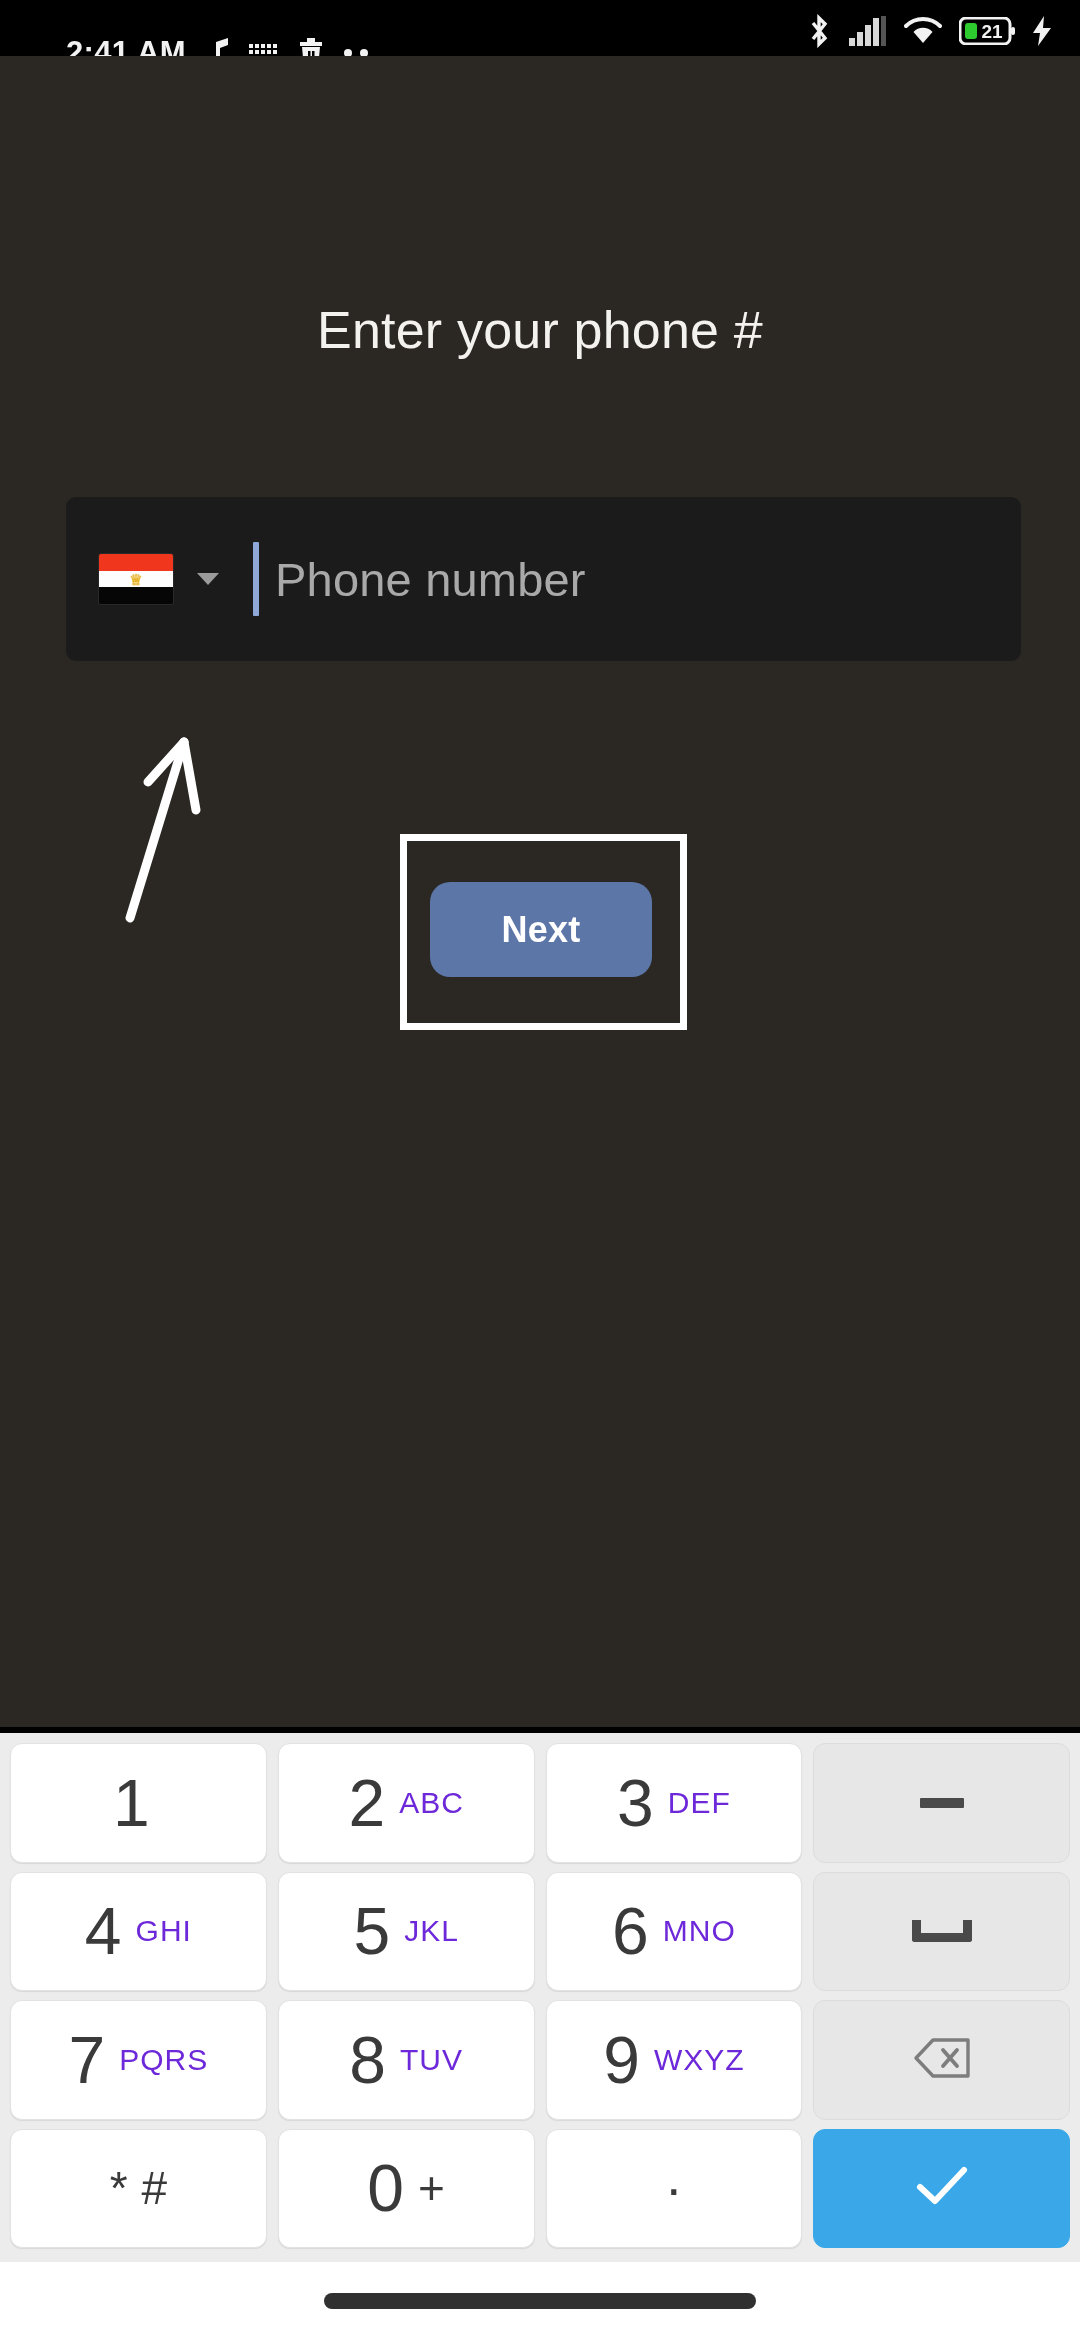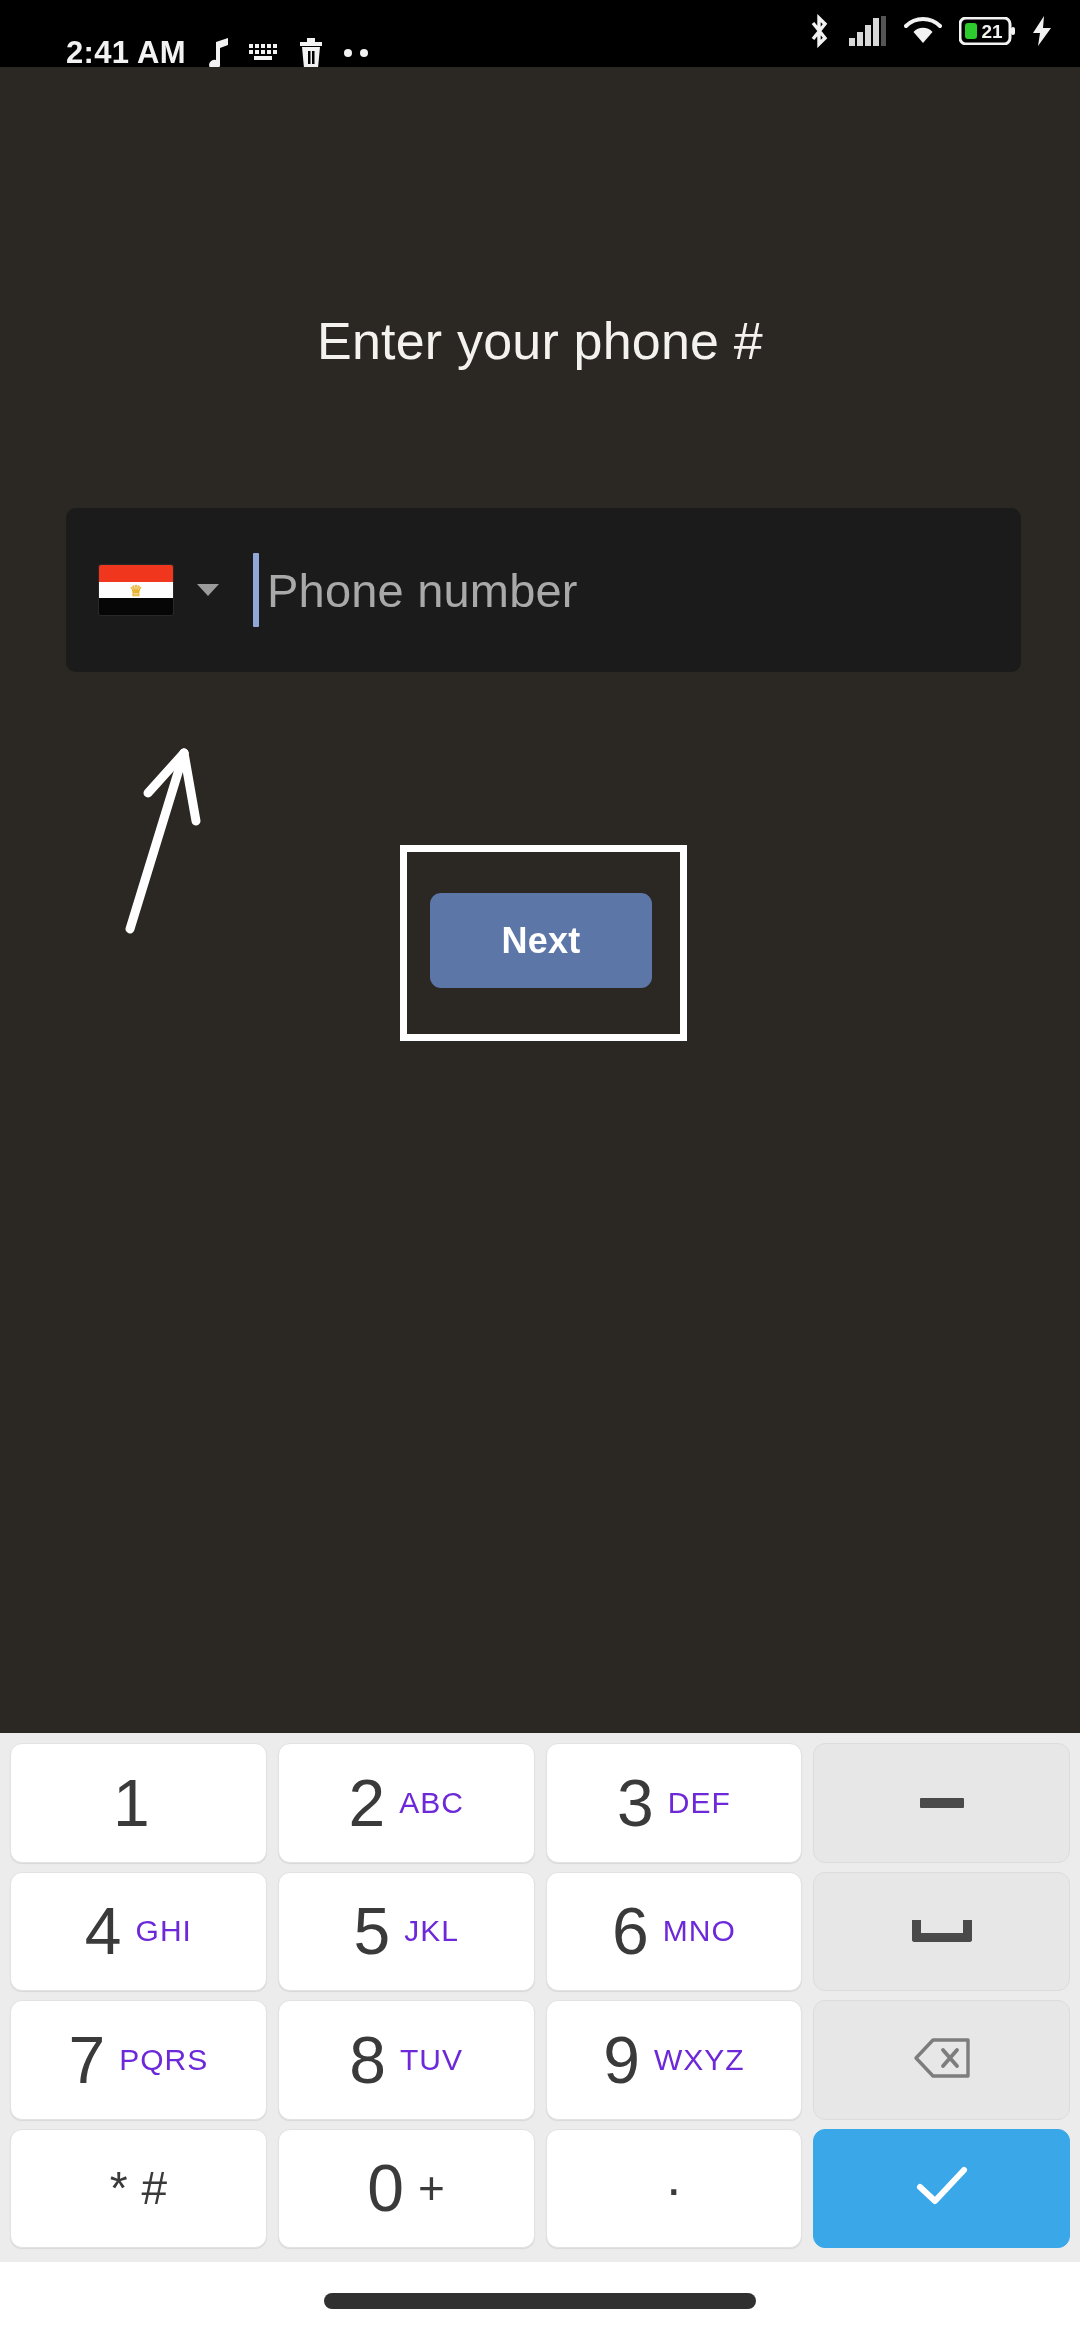--- a/index.html
+++ b/index.html
@@ -16,21 +16,21 @@
     background:#000; display:flex; align-items:center;
     padding:0 28px 0 66px;
   }
   .status-left{ display:flex; align-items:center; gap:18px;margin-top:44px; }
   .status-right{ display:flex; align-items:center; gap:17px; margin-left:auto; }
   .clock{ color:#f2f2f2; font-size:31px; font-weight:bold; letter-spacing:.3px; }
   .sb-ico{ display:inline-block; line-height:0;text-align:center; }
 
   
   .app{
-    position:absolute; left:0; top:67px; width:1080px; height:1671px;
+    position:absolute; left:0; top:56px; width:1080px; height:1671px;
     background:#2b2722;
   }
   .page-title{
     position:absolute; left:0; top:244px; width:1080px;
     text-align:center; color:#f4f2ef;
     font-size:52px; font-weight:400; letter-spacing:.2px;
   }
 
   
   .phone-field{
@@ -55,34 +55,34 @@
   }
   .caret-down{
     width:0; height:0; margin-left:18px;
     border-left:11px solid transparent; border-right:11px solid transparent;
     border-top:12px solid #9b9b9b;
   }
   .text-cursor{
     width:6px; height:74px; background:#8fa8d8; margin-left:34px; border-radius:1px;
   }
   .placeholder{
-    color:#a9a9a9; font-size:47px; font-weight:400; margin-left:8px; letter-spacing:.2px;
+    color:#a9a9a9; font-size:47px; font-weight:400; margin-left:16px; letter-spacing:.2px;
   }
 
   
   .anno-arrow{ position:absolute; left:120px; top:650px; width:200px; height:230px; }
 
   
   .anno-box{
     position:absolute; left:400px; top:778px; width:287px; height:196px;
     border:7px solid #ffffff; background:transparent;
   }
   .next-btn{
     position:absolute; left:430px; top:826px; width:222px; height:95px;
-    background:#5c76a8; border-radius:11px; border:none;
+    background:#5c76a8; border-radius:20px; border:none;
     color:#ffffff; font-size:36px; font-weight:bold; letter-spacing:.3px;
     display:flex; align-items:center; justify-content:center; cursor:pointer;
   }
 
   
   .keyboard{
     position:absolute; left:0; top:1733px; width:1080px; height:529px;
     background:#ececec; padding:10px 10px 14px 10px;
     display:flex; flex-direction:column; gap:9px;
   }

